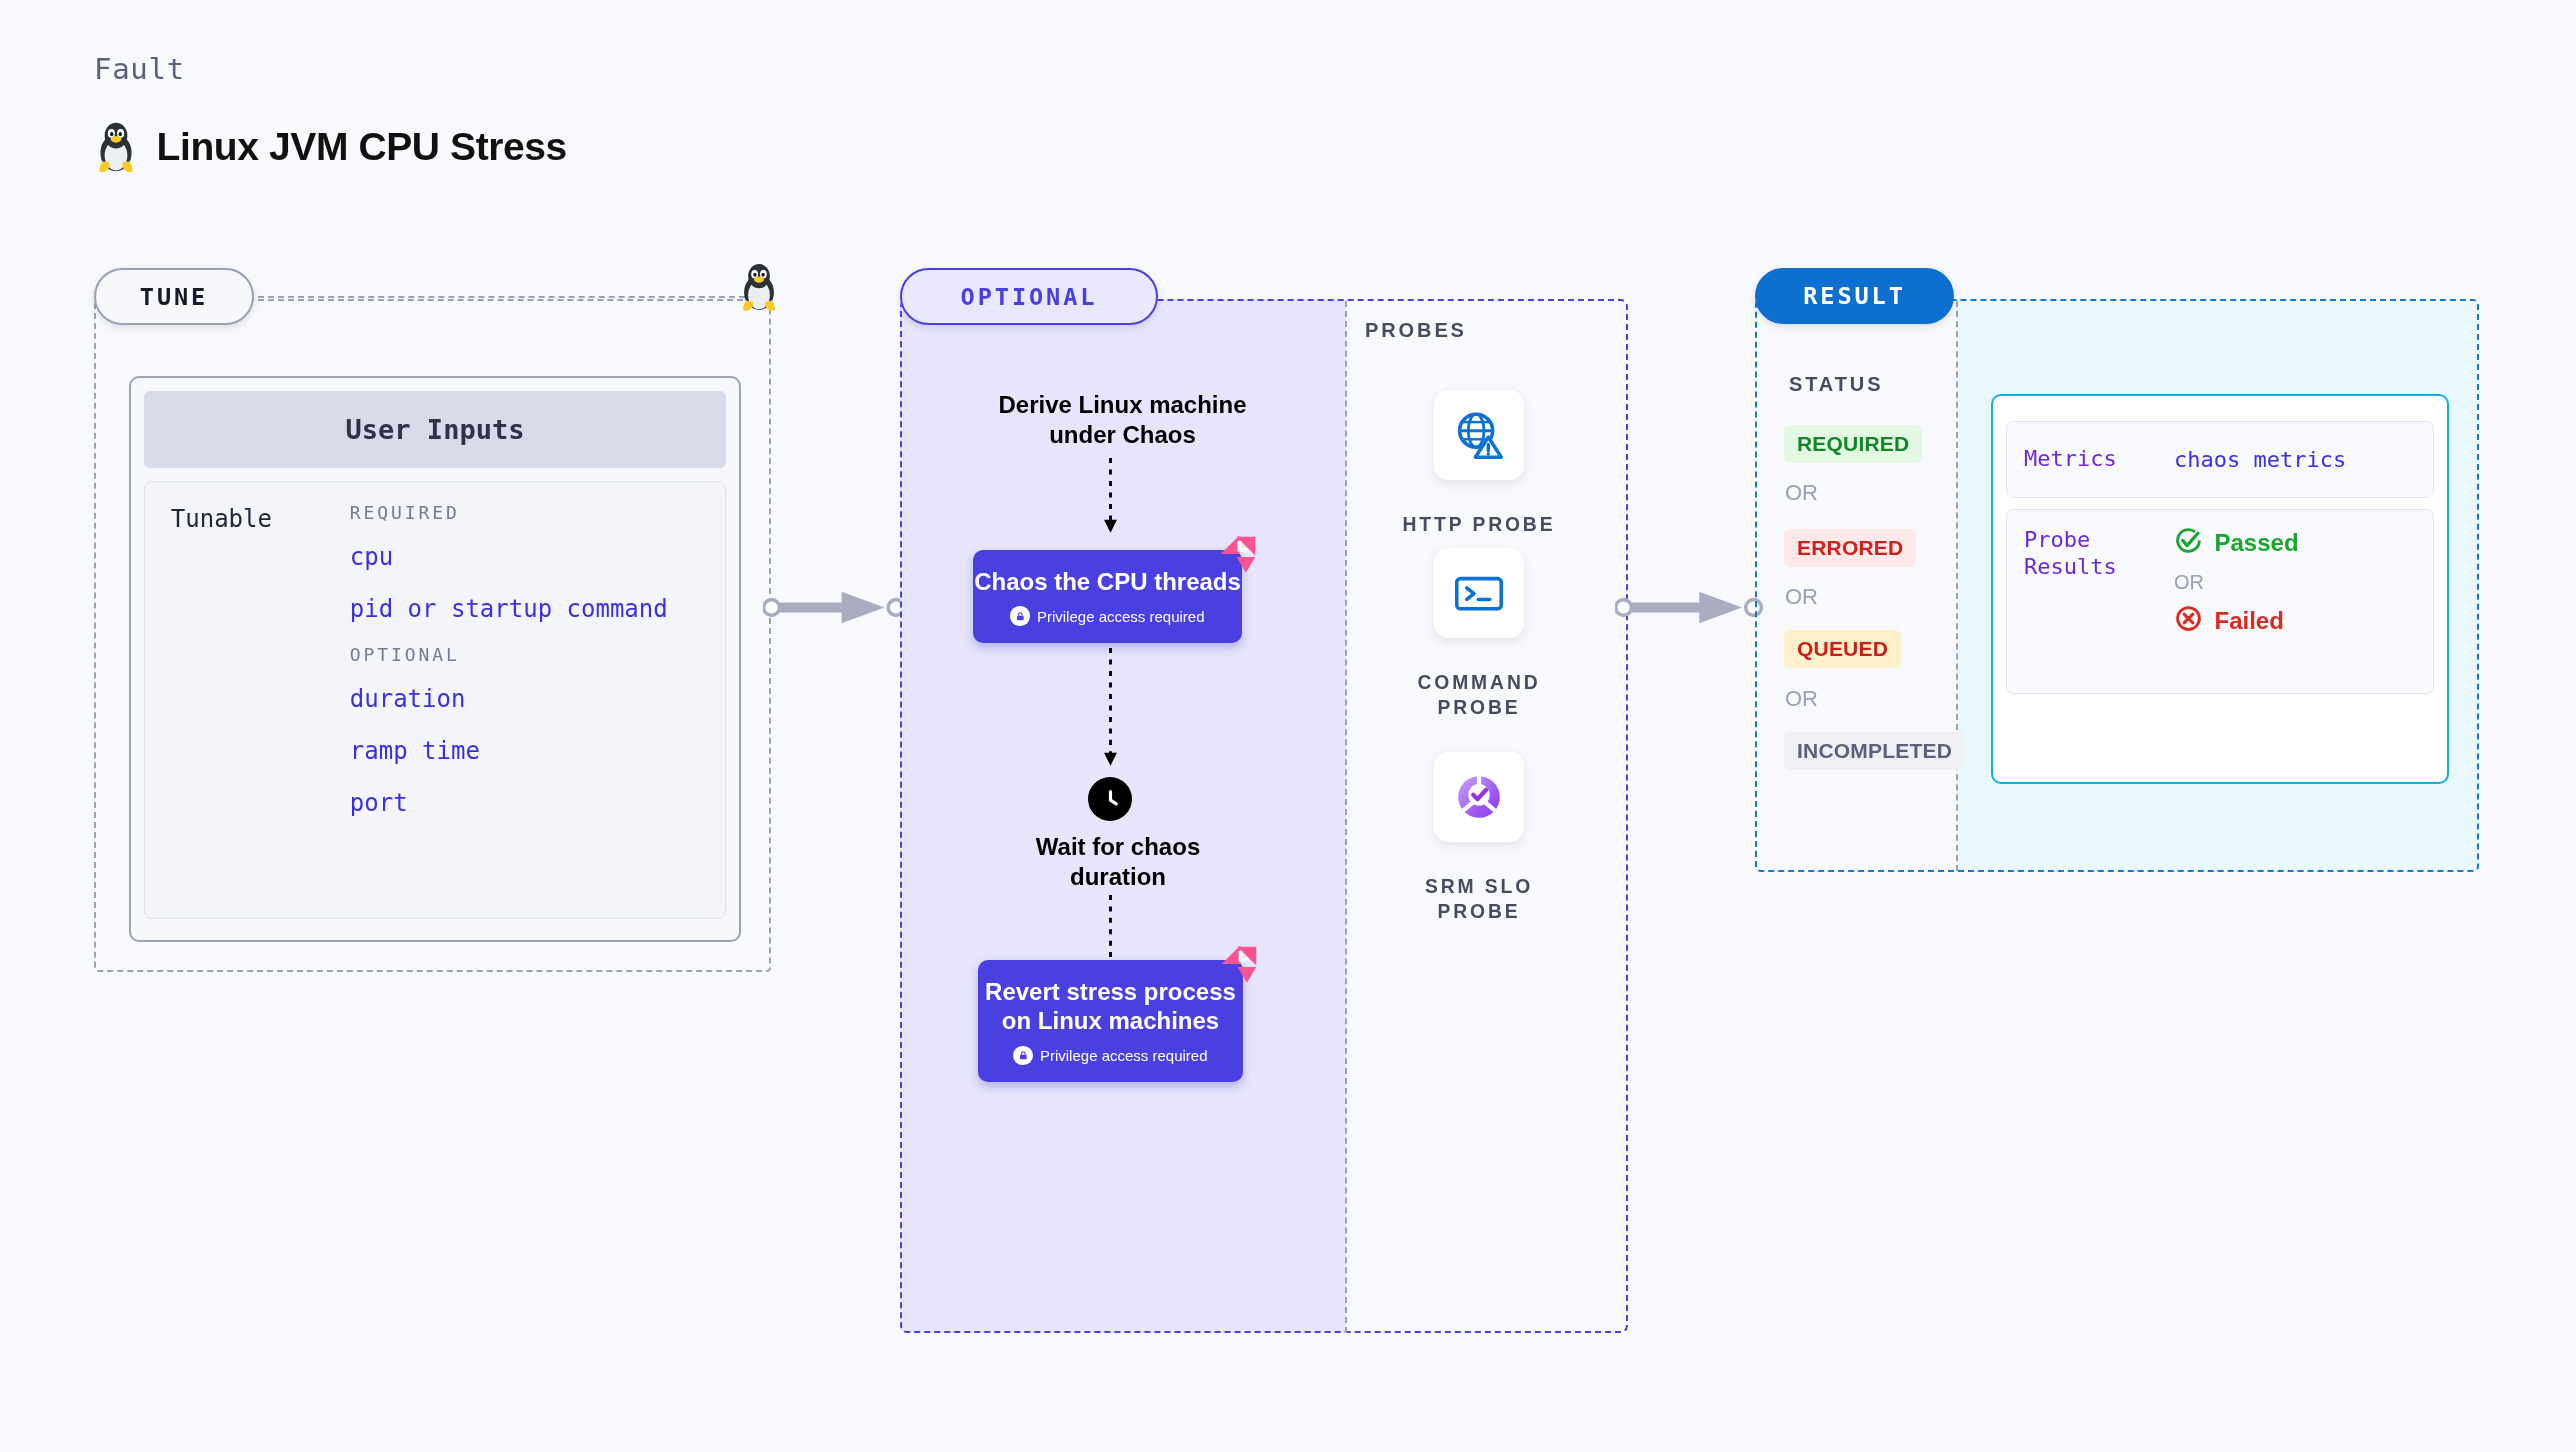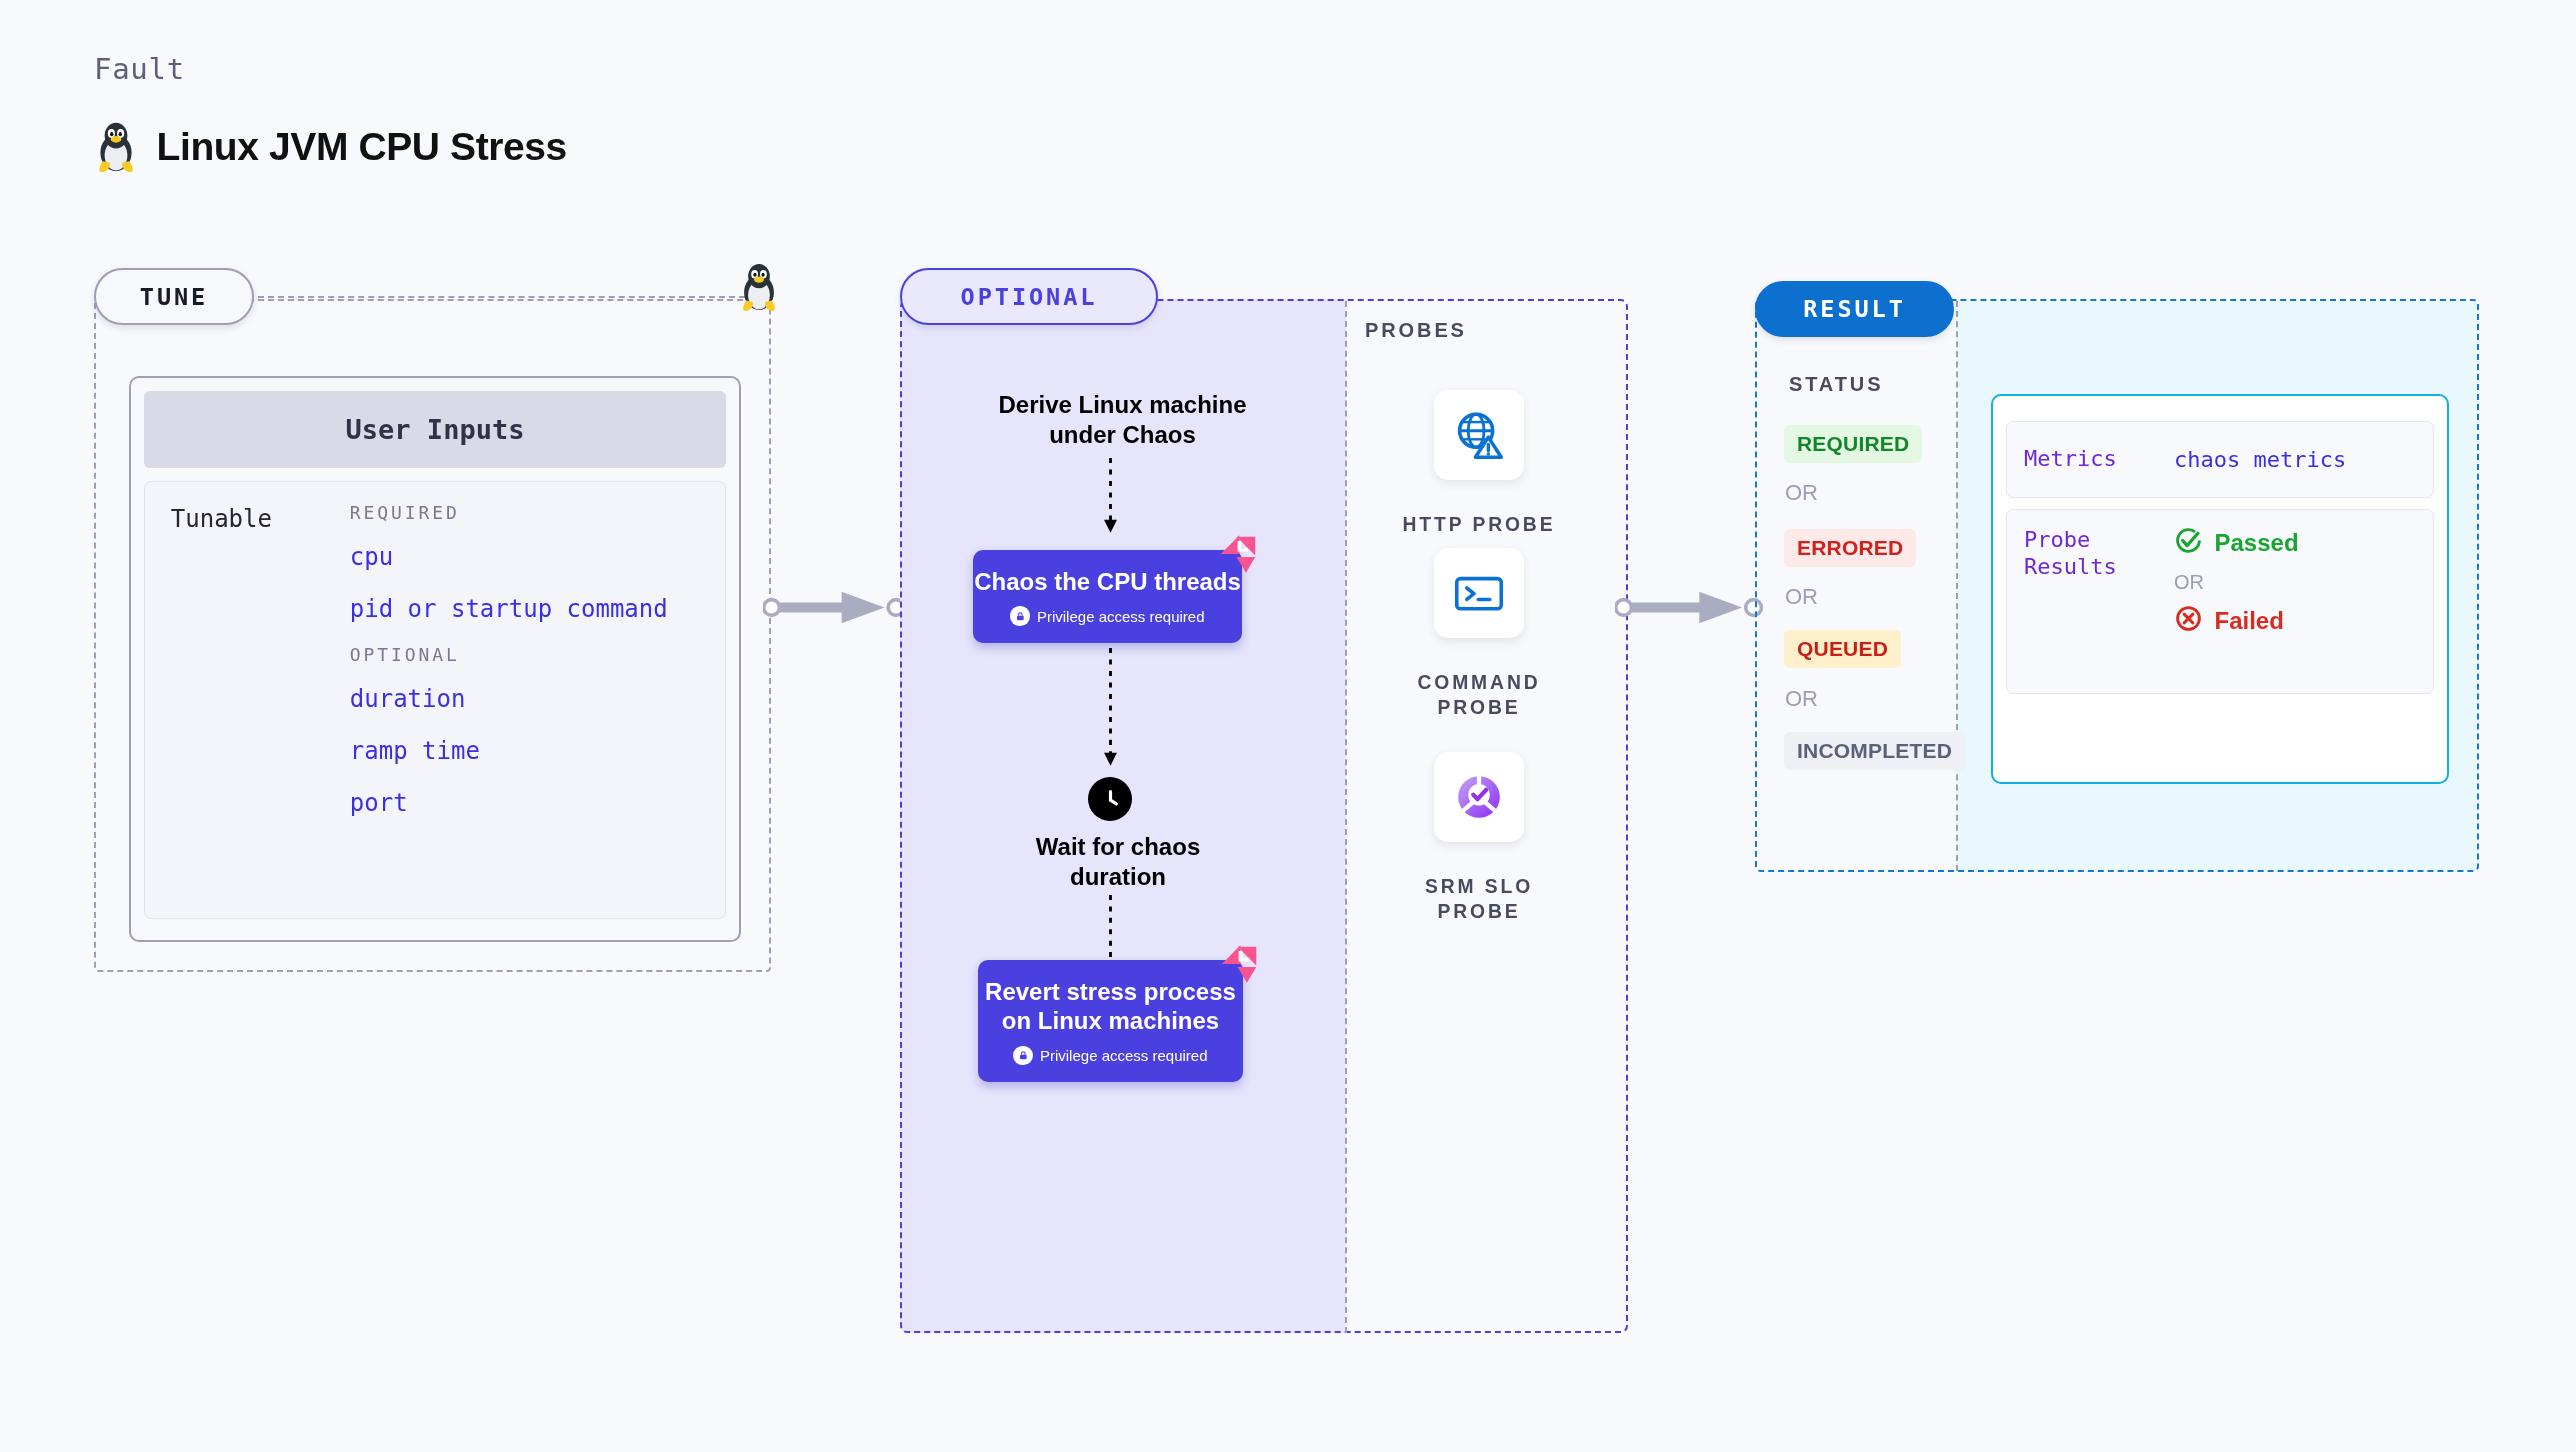--- a/index.html
+++ b/index.html
@@ -70,21 +70,21 @@
   .pill-tune{
     left:94px;top:268px;width:160px;height:57px;
     background:#f7f8fc;border:2.1px solid #9ba0b3;color:#171a27;font-size:23.6px;
   }
   .pill-exec{
     left:900px;top:268px;width:258px;height:57px;
     background:#e9e8fd;border:2.1px solid #4a40e0;color:#4a40e0;font-size:23.6px;
   }
   .pill-result{
     left:1755px;top:268px;width:199px;height:56px;
-    background:#0d70cf;border:2.1px solid #0d70cf;color:#fff;font-size:23.6px;margin-top:13px;
+    background:#0d70cf;border:2.1px solid #0d70cf;color:#fff;font-size:23.6px;
   }
 
   
   .tune-leader{
     position:absolute;left:258px;top:296px;width:487px;height:0;
     border-top:2.9px dashed #9ba0b3;
   }
   .tux-on-line{position:absolute;left:738px;top:261px;}
 
   

